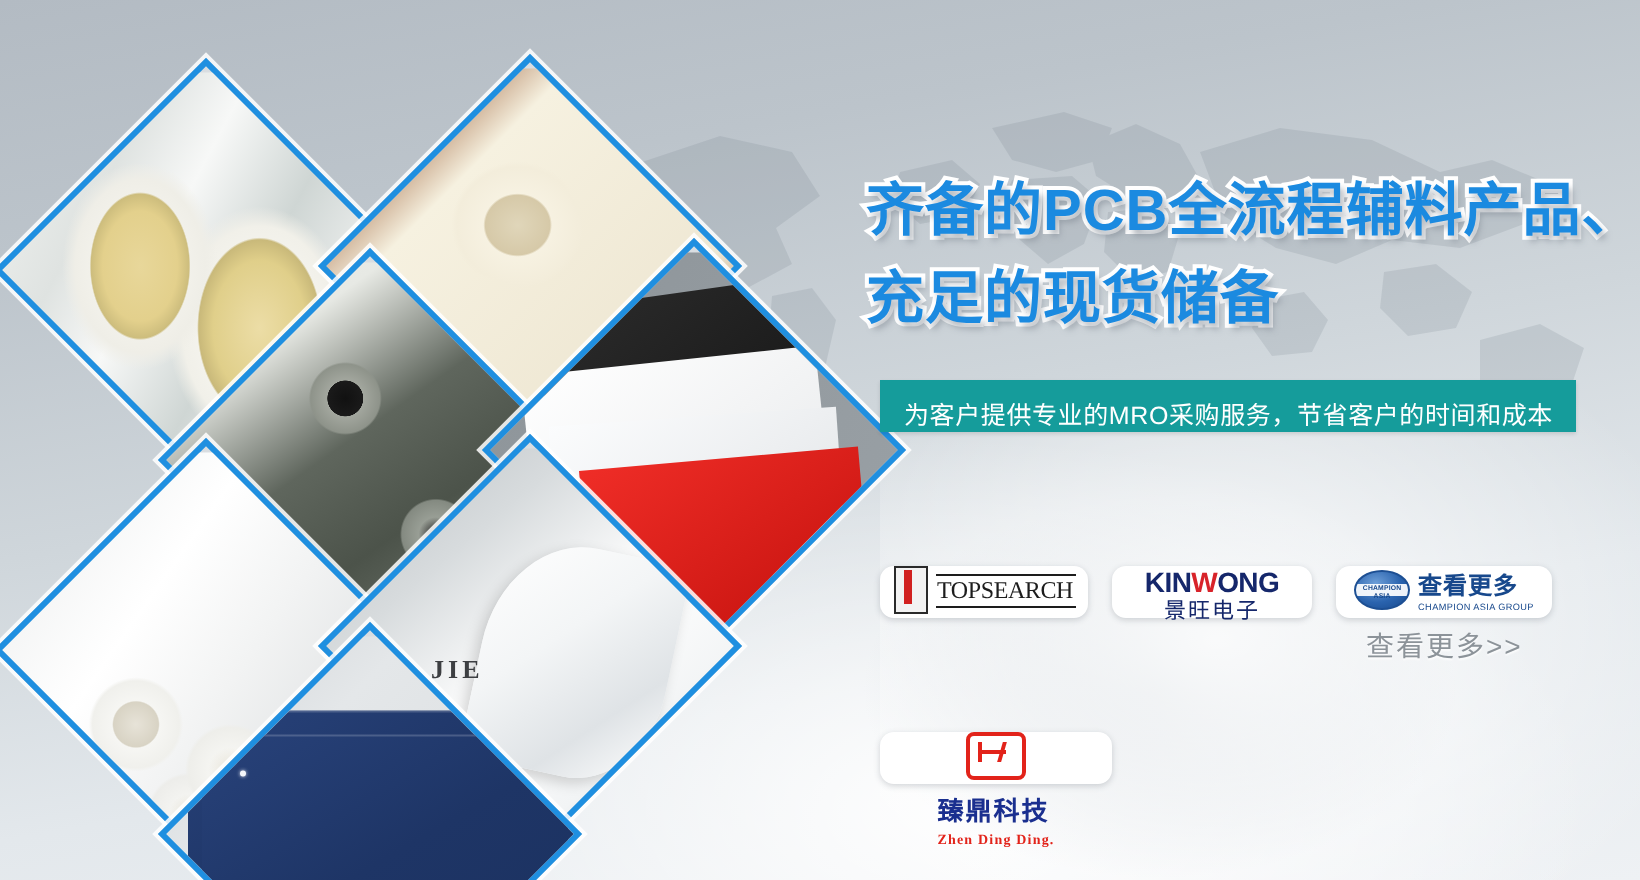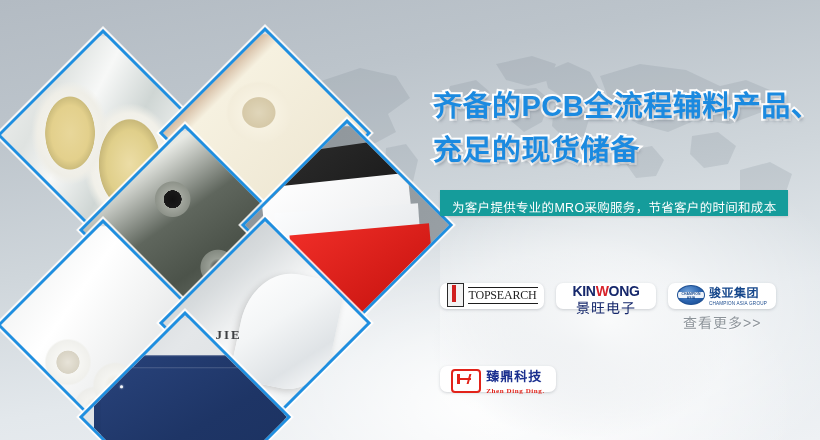--- a/index.html
+++ b/index.html
@@ -177,35 +177,35 @@
   .ts-mark .dot{position:absolute;left:4px;top:1px;width:4px;height:3px;background:#d1201f;}
   .ts-txt{
     font:400 12px "Liberation Serif",serif;color:#1d1d1d;letter-spacing:-.2px;
     border-top:1.2px solid #1d1d1d;border-bottom:1.2px solid #1d1d1d;
     line-height:15px;padding:0 1px;
   }
   
   .kw{text-align:center;line-height:1;}
   .kw .en{font:700 14px "Liberation Sans",sans-serif;color:#15276b;letter-spacing:-.3px;}
   .kw .en .w{color:#d8232a;}
-  .kw .cn{font-size:14px;color:#15276b;letter-spacing:1px;margin-top:2px;}
+  .kw .cn{font-size:11px;color:#15276b;letter-spacing:1px;margin-top:2px;}
   
   .ca{display:flex;align-items:center;gap:4px;}
   .ca-globe{
     width:26px;height:18px;border-radius:50%;flex:none;
     background:radial-gradient(ellipse at 38% 32%, #6e9fd8 0%, #2a63ae 55%, #17488c 100%);
     border:1px solid #1d4f93;position:relative;overflow:hidden;
   }
   .ca-globe .band{position:absolute;left:0;right:0;top:6px;height:6px;background:rgba(255,255,255,.92);}
   .ca-globe .bt{position:absolute;left:1px;right:1px;top:7.2px;font:700 3.4px "Liberation Sans",sans-serif;color:#17488c;text-align:center;letter-spacing:.1px;line-height:3.6px;}
   .ca-txt{line-height:1;}
   .ca-txt .cn{font:700 12px "Liberation Sans",sans-serif;color:#17488c;letter-spacing:.5px;}
   .ca-txt .en{font-size:4.6px;color:#17488c;letter-spacing:.2px;margin-top:2px;}
   
-  .zd{display:flex;align-items:center;gap:5px;}
+  .zd{display:flex;align-items:center;gap:5px;flex-direction:column;}
   .zd-mark{
     width:26px;height:20px;border:2.4px solid #e2231a;border-radius:4px;
     position:relative;flex:none;background:#fff;
   }
   .zd-mark .a{position:absolute;left:4px;top:3px;width:2.4px;height:10px;background:#e2231a;}
   .zd-mark .b{position:absolute;left:4px;top:7px;width:14px;height:2.4px;background:#e2231a;}
   .zd-mark .c{position:absolute;left:15px;top:3px;width:2.4px;height:10px;background:#e2231a;transform:skewX(-16deg);}
   .zd-txt{line-height:1;}
   .zd-txt .cn{font:700 13px "Liberation Serif",serif;color:#1a2f8f;letter-spacing:1px;}
   .zd-txt .en{font:700 7px "Liberation Serif",serif;color:#e2231a;letter-spacing:.6px;margin-top:2px;}
@@ -322,21 +322,21 @@
           </div>
         </div>
 
         <div class="logo l-champion">
           <div class="ca">
             <div class="ca-globe">
               <div class="band"></div>
               <div class="bt">CHAMPION ASIA</div>
             </div>
             <div class="ca-txt">
-              <div class="cn">骏亚集团</div>
+              <div class="cn">查看更多</div>
               <div class="en">CHAMPION ASIA GROUP</div>
             </div>
           </div>
         </div>
 
       </div>
 
       <div class="logo-row">
 
         <div class="logo l-zhending">

